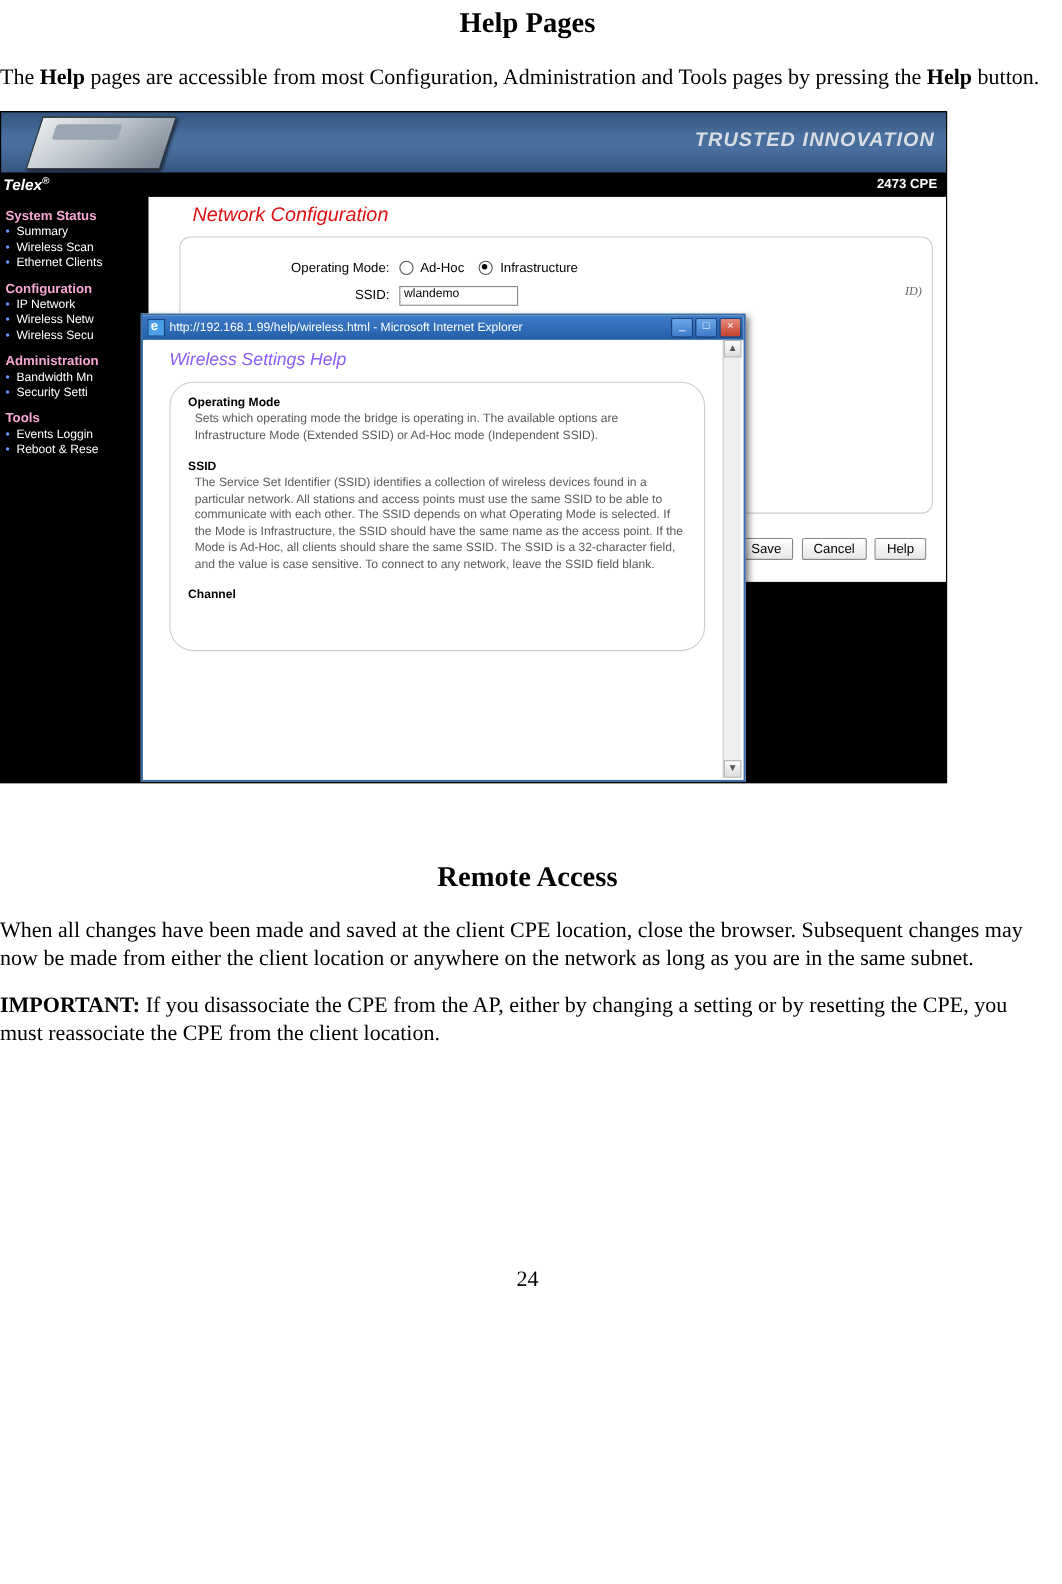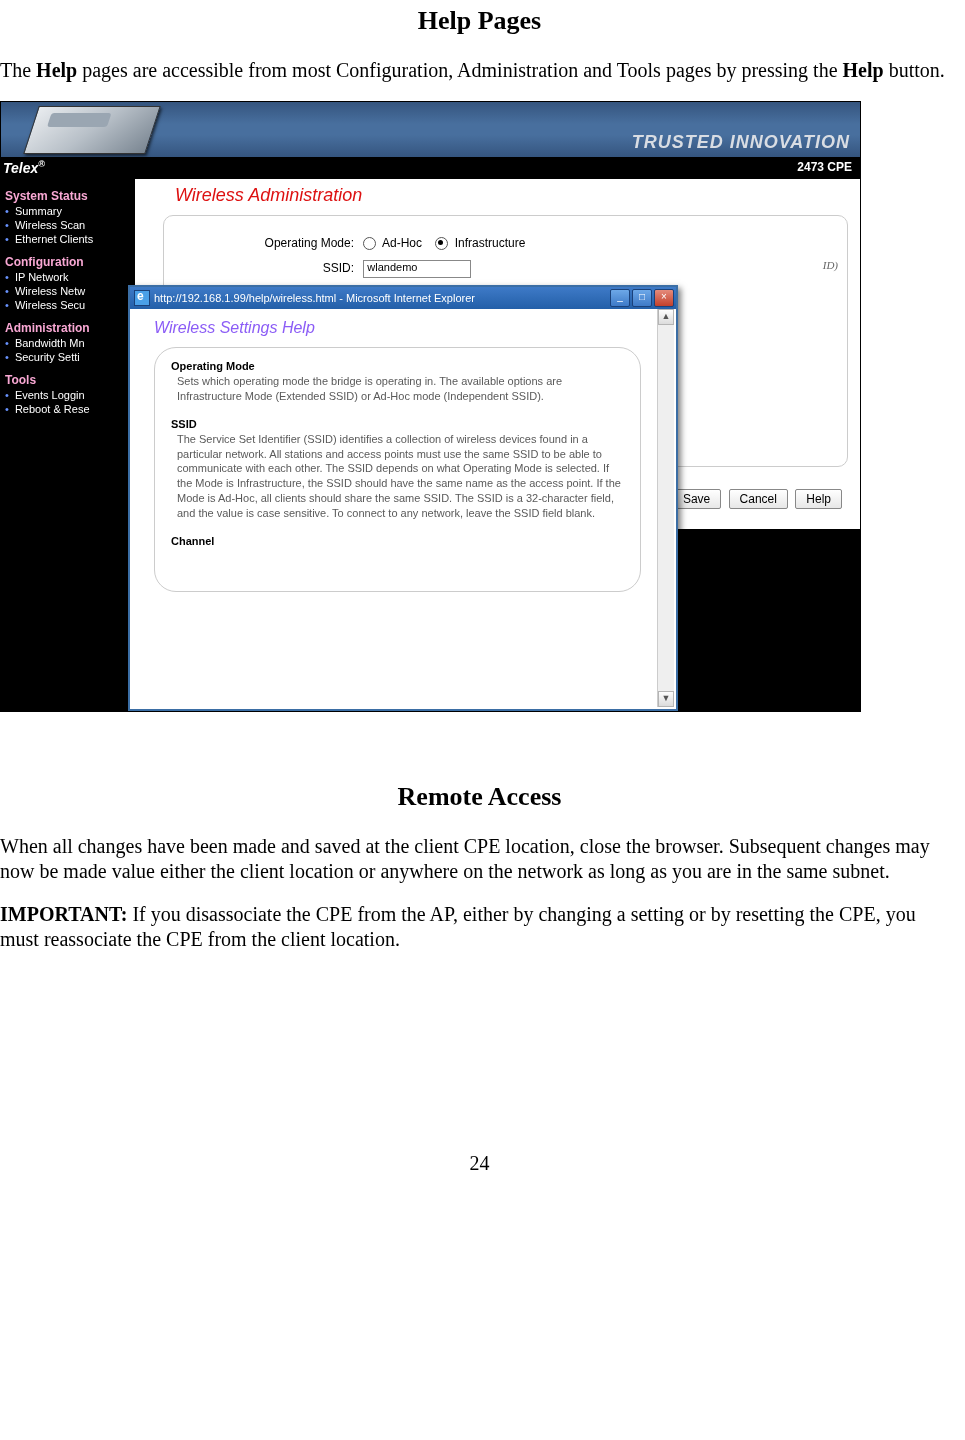--- a/index.html
+++ b/index.html
@@ -56,21 +56,21 @@
   .banner-logo::after {
     content:"";
     position:absolute;
     left: 14px; top: 6px;
     width: 60px; height: 14px;
     background: #9aa6b2;
     border-radius: 3px;
   }
   .banner-tagline {
     position: absolute;
-    right: 10px; top: 30px;
+    right: 10px; top: 15px;
     font-family: Arial, sans-serif;
     font-size: 18px;
     font-style: italic;
     font-weight: bold;
     letter-spacing: 1px;
     color: #d9dde3;
   }
 
   .brandbar {
     position: absolute;
@@ -320,21 +320,21 @@
         <div class="item"><span class="bullet">•</span><span> Wireless Secu</span></div>
         <div class="cat">Administration</div>
         <div class="item"><span class="bullet">•</span><span> Bandwidth Mn</span></div>
         <div class="item"><span class="bullet">•</span><span> Security Setti</span></div>
         <div class="cat">Tools</div>
         <div class="item"><span class="bullet">•</span><span> Events Loggin</span></div>
         <div class="item"><span class="bullet">•</span><span> Reboot &amp; Rese</span></div>
       </div>
 
     <div class="mainpanel">
-      <div class="page-title">Wireless Administration</div>
+      <div class="page-title">Network Configuration</div>
 
       <div class="form-card">
         <div class="form-row row-mode">
           <span class="lbl">Operating Mode:</span>
           <span class="radio"></span>
           <span>Ad-Hoc</span>
           &nbsp;&nbsp;
           <span class="radio checked"></span>
           <span>Infrastructure</span>
         </div>
@@ -385,21 +385,21 @@
           <div class="arrow up">▲</div>
           <div class="arrow down">▼</div>
         </div>
       </div>
     </div>
 
   </div>
 
   <h1 class="section-heading">Remote Access</h1>
 
-  <p class="body-text">When all changes have been made and saved at the client CPE location, close the browser. Subsequent changes may now be made value either the client location or anywhere on the network as long as you are in the same subnet.</p>
+  <p class="body-text">When all changes have been made and saved at the client CPE location, close the browser. Subsequent changes may now be made from either the client location or anywhere on the network as long as you are in the same subnet.</p>
 
   <p class="body-text">
     <span class="bold">IMPORTANT:</span><span>  If you disassociate the CPE from the AP, either by changing a setting or by resetting the CPE, you must reassociate the CPE from the client location.</span>
   </p>
 
   <div class="page-number">24</div>
 
 </div>
 
 </body></html>

